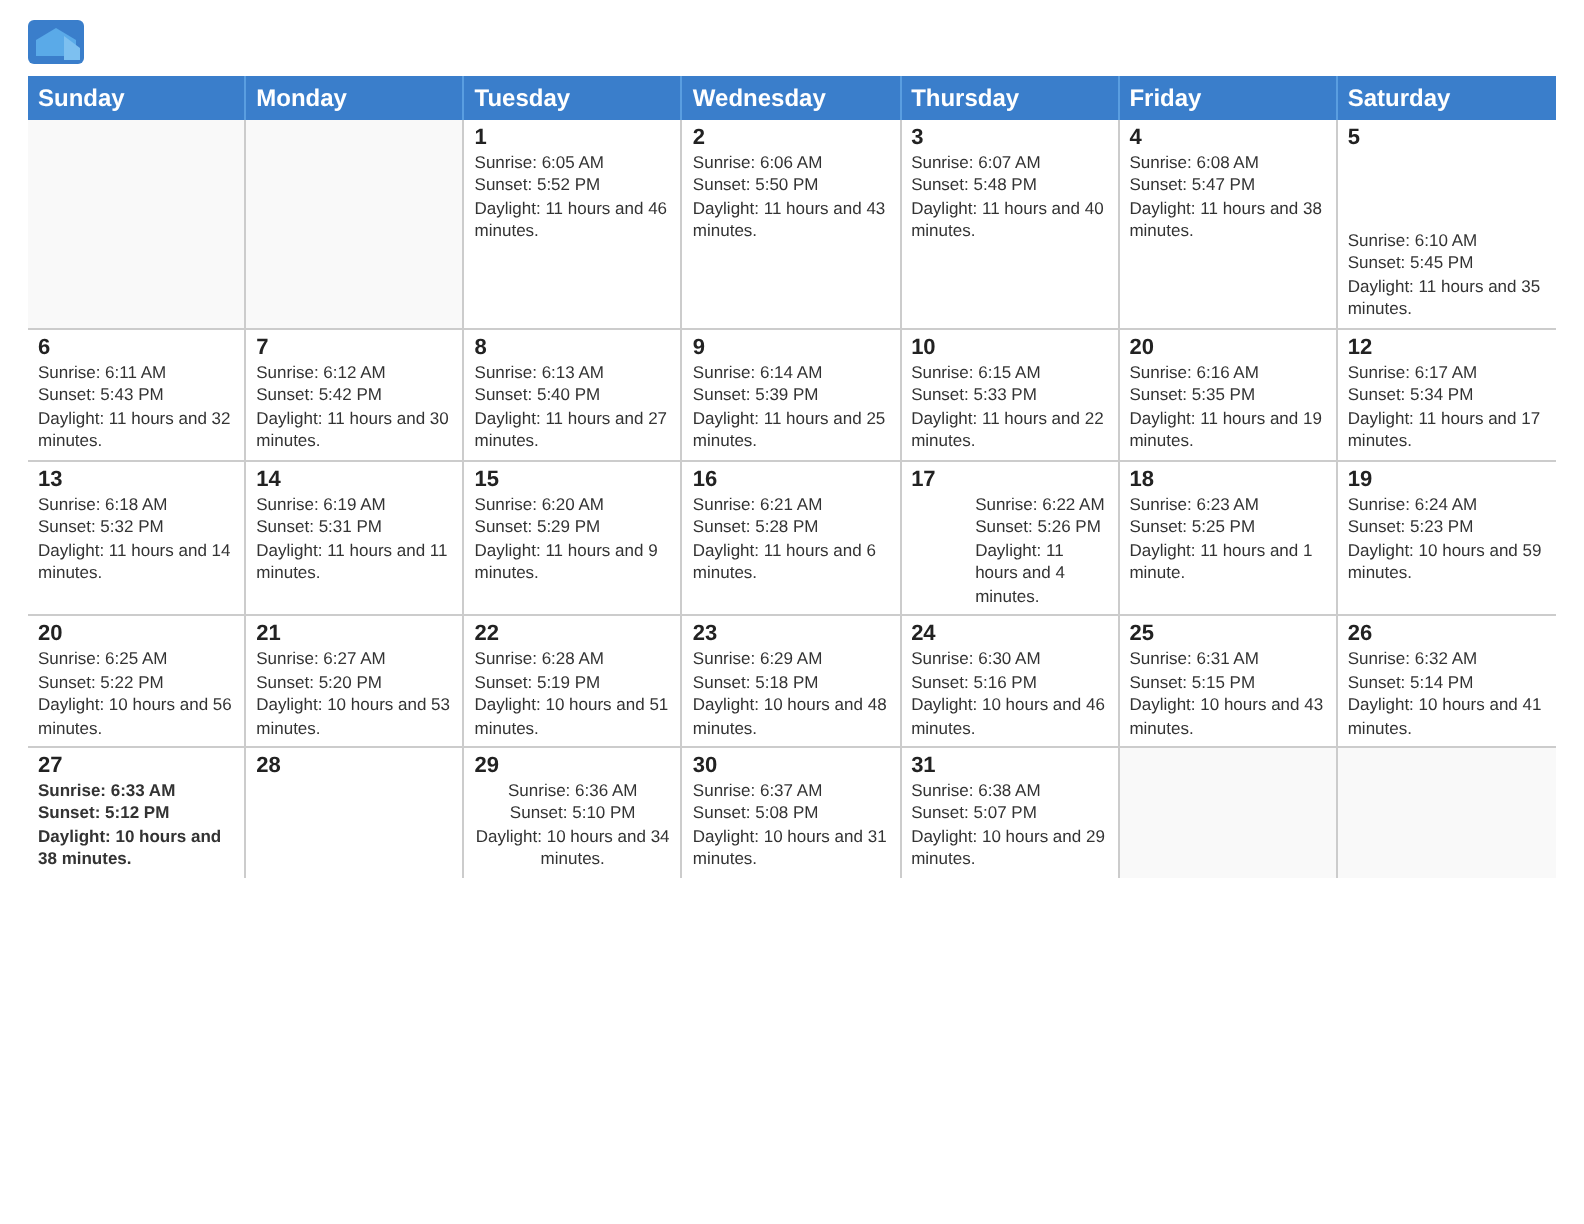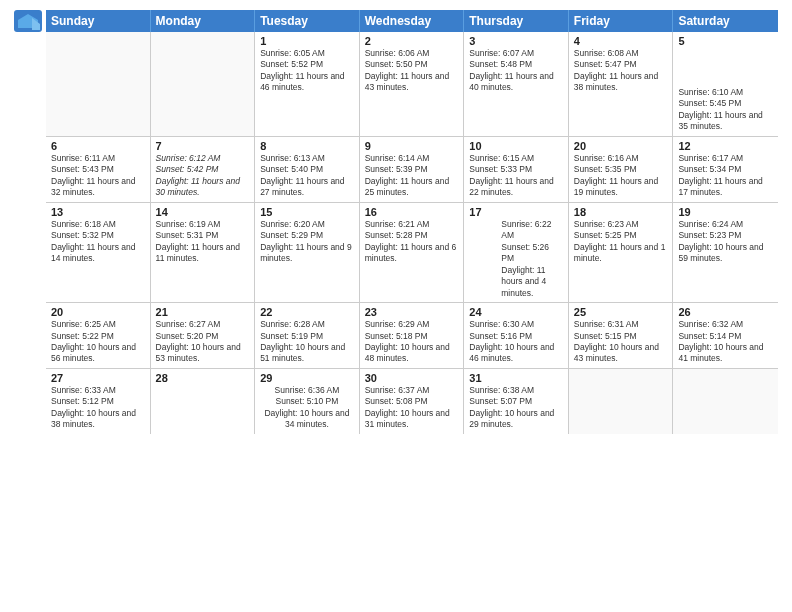--- a/index.html
+++ b/index.html
@@ -8,21 +8,21 @@
       background: #fff;
       width: 792px;
       height: 612px;
       overflow: hidden;
     }
     .page {
       width: 792px;
       height: 428px;
       padding: 10px 14px 10px 14px;
       display: flex;
-      flex-direction: row;
+      flex-direction: column;
     }
     .header {
       display: flex;
       align-items: flex-start;
       justify-content: space-between;
       margin-bottom: 6px;
     }
     .logo {
       display: flex;
       align-items: center;
@@ -184,21 +184,21 @@
         </div>
         <div class="cal-row">
           <div class="cal-cell">
             <span class="day-num">6</span>
             <div class="cell-text" style="white-space: pre-line;">Sunrise: 6:11 AM
 Sunset: 5:43 PM
 Daylight: 11 hours and 32 minutes.</div>
           </div>
           <div class="cal-cell">
             <span class="day-num">7</span>
-            <div class="cell-text" style="white-space: pre-line; font-style: italic;">Sunrise: 6:12 AM
+            <div class="cell-text" style="white-space: pre-line;">Sunrise: 6:12 AM
 Sunset: 5:42 PM
 Daylight: 11 hours and 30 minutes.</div>
           </div>
           <div class="cal-cell">
             <span class="day-num">8</span>
             <div class="cell-text" style="white-space: pre-line;">Sunrise: 6:13 AM
 Sunset: 5:40 PM
 Daylight: 11 hours and 27 minutes.</div>
           </div>
           <div class="cal-cell">
@@ -310,21 +310,21 @@
           <div class="cal-cell">
             <span class="day-num">26</span>
             <div class="cell-text" style="white-space: pre-line;">Sunrise: 6:32 AM
 Sunset: 5:14 PM
 Daylight: 10 hours and 41 minutes.</div>
           </div>
         </div>
         <div class="cal-row">
           <div class="cal-cell">
             <span class="day-num">27</span>
-            <div class="cell-text" style="white-space: pre-line;">Sunrise: 6:33 AM
+            <div class="cell-text" style="white-space: pre-line; font-weight: bold;">Sunrise: 6:33 AM
 Sunset: 5:12 PM
 Daylight: 10 hours and 38 minutes.</div>
           </div>
           <div class="cal-cell">
             <span class="day-num">28</span>
           </div>
           <div class="cal-cell">
             <span class="day-num">29</span>
             <div class="cell-text" style="white-space: pre-line; text-align: center;">Sunrise: 6:36 AM
 Sunset: 5:10 PM

